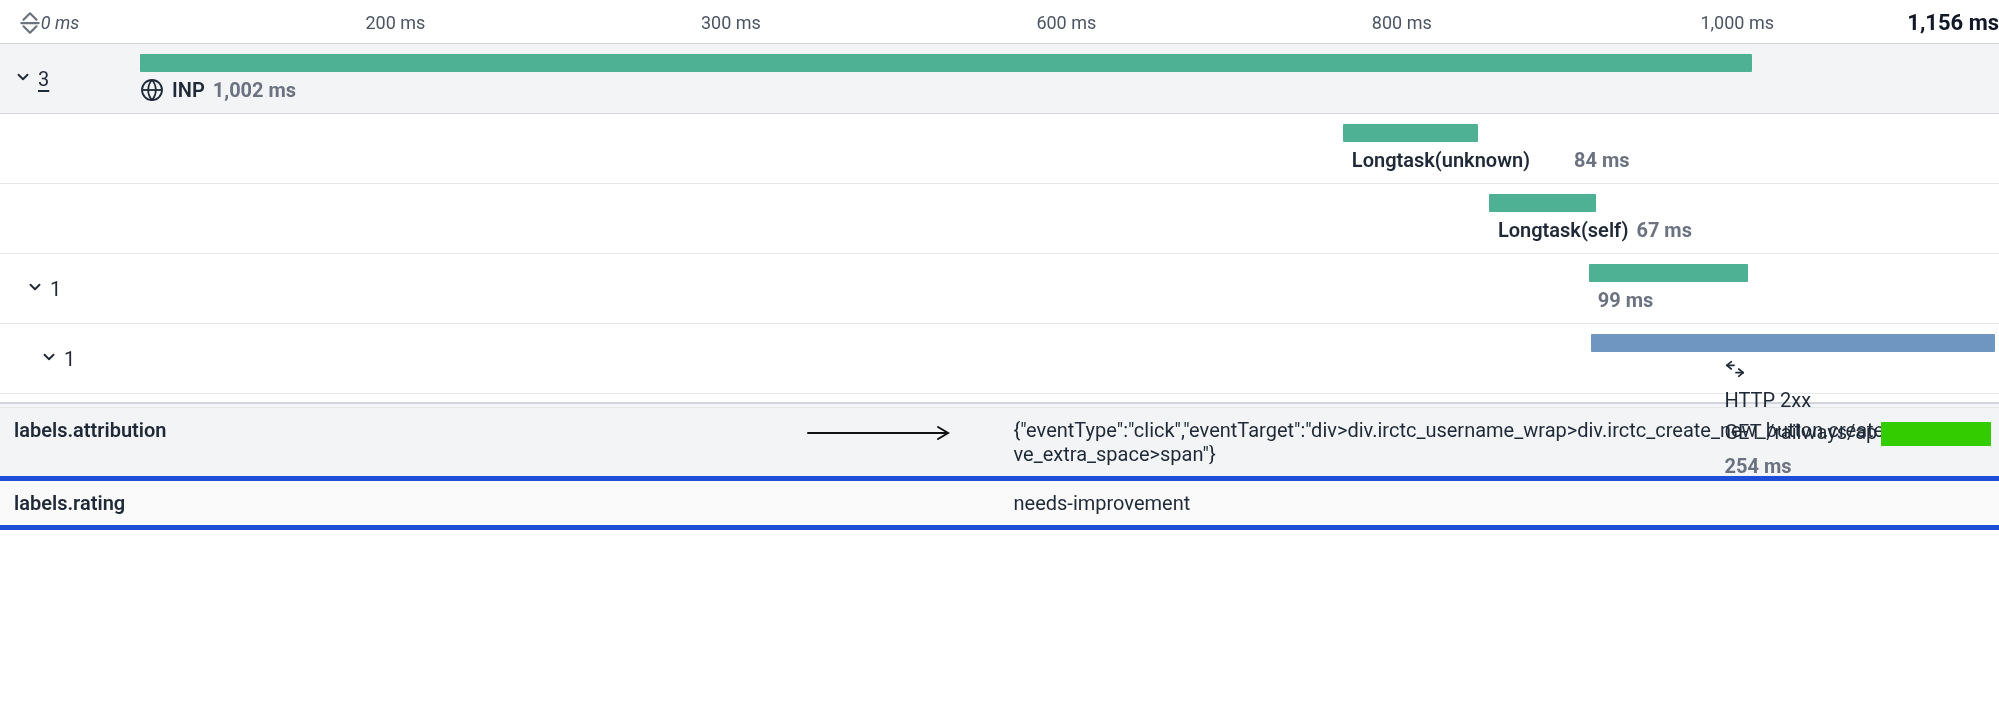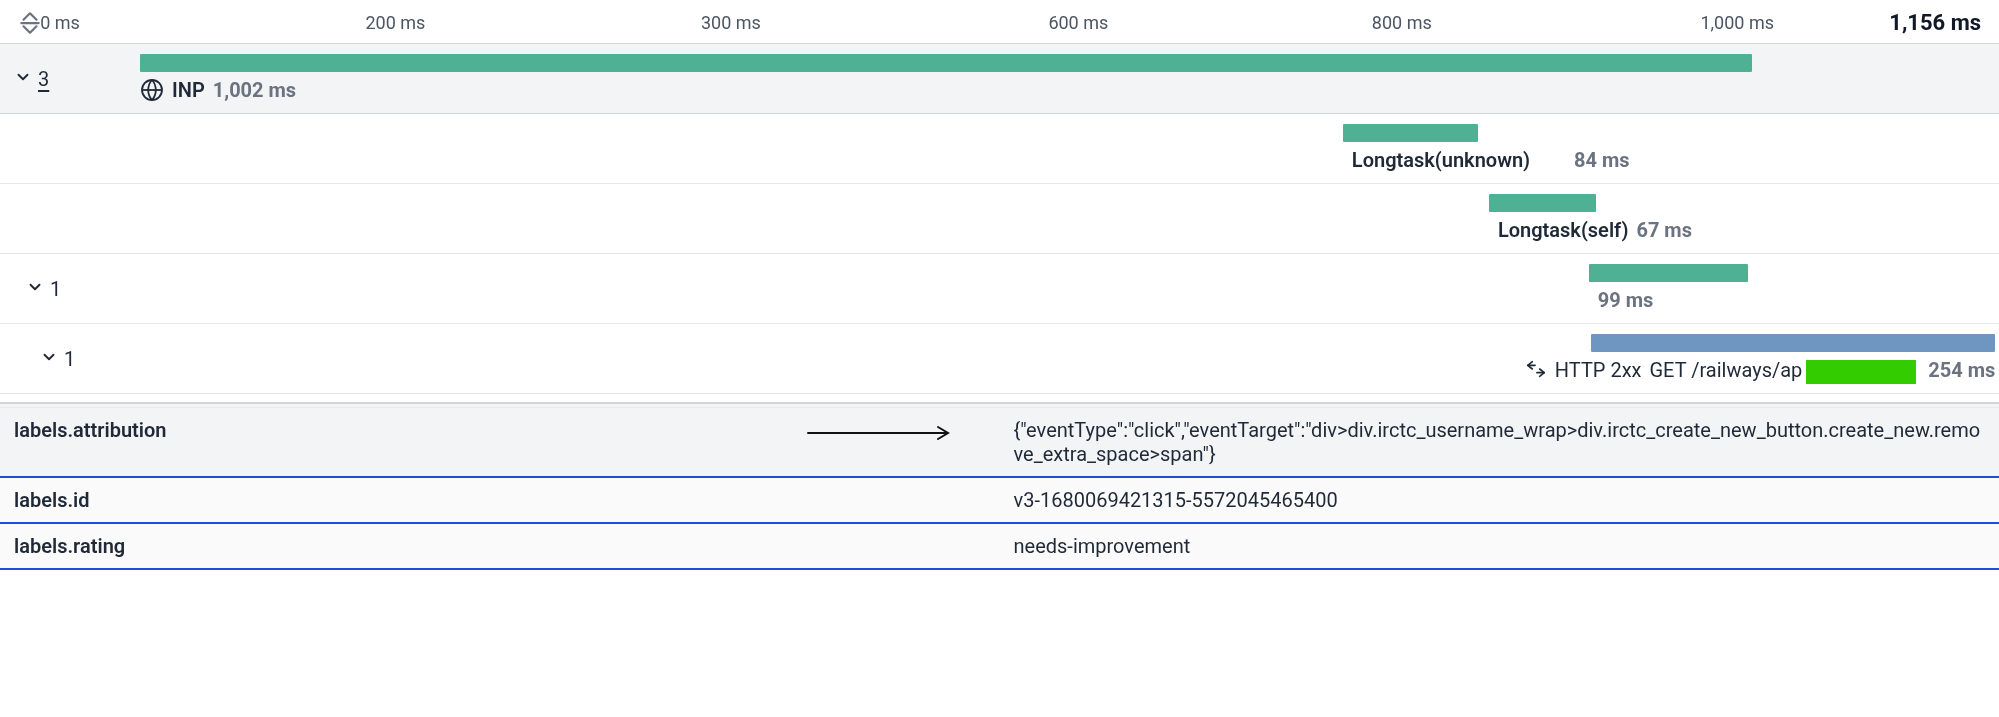--- a/index.html
+++ b/index.html
@@ -63,47 +63,47 @@
 
   .row0 { background: #f3f4f6; border-bottom: 1px solid #d1d5db; }
   .row0 .count-link { text-decoration: underline; text-underline-offset: 4px; }
 
   .globe-icon svg { display: block; }
   .http-icon svg { display: block; }
 
   
   .divider { height: 6px; background: #f3f4f6; border-top: 2px solid #d1d5db; border-bottom: 1px solid #e5e7eb; margin-top: 8px;}
   .details { width: 100%; border-collapse: collapse; font-size: 20px; }
-  .details tr { border-bottom: 2px solid #1d4ed8; background: #fafafa; }
+  .details tr { border-bottom: 5px solid #1d4ed8; background: #fafafa; }
   .details tr:first-child { background: #f3f4f6; }
   .details td { padding: 10px 14px; vertical-align: top; }
   .details td.key { width: 50%; font-weight: 600; color: #1f2937; }
   .details td.val { width: 50%; color: #1f2937; word-break: break-all; }
   .arrow-annot { position: relative; top: 4px;}
 </style>
 </head>
 <body>
 
 <div class="ruler">
   <div class="collapse-btn">
     <svg width="26" height="26" viewBox="0 0 24 24" fill="none" stroke="#6b7280" stroke-width="2" stroke-linecap="round" stroke-linejoin="round">
       <polyline points="6 10 12 4 18 10"></polyline>
       <line x1="4" y1="13" x2="20" y2="13"></line>
       <polyline points="6 16 12 22 18 16"></polyline>
     </svg>
   </div>
   <div class="tick-area" id="tick-area">
 
-  <span class="tick" style="left: 0%;">0 ms</span>
+  <span class="tick" style="left: 0%; font-style: italic;">0 ms</span>
       <span class="tick" style="left: 17.3%;">200 ms</span>
       <span class="tick" style="left: 34.6%;">300 ms</span>
-      <span class="tick" style="left: 51.9%; margin-left: 12px;">600 ms</span>
+      <span class="tick" style="left: 51.9%;">600 ms</span>
       <span class="tick" style="left: 69.2%;">800 ms</span>
       <span class="tick" style="left: 86.5%;">1,000 ms</span>
-      <span class="tick total" style="left: 100%; transform: translate(-100%, -50%); padding-right: 18px;">1,156 ms</span>
+      <span class="tick total" style="left: 100%; transform: translate(-100%, -50%); ">1,156 ms</span>
     </div>
 </div>
 
 <div class="trace">
 
   <div class="row row0">
     <div class="gutter" style="width:140px">
       <span class="chev">
         <svg width="18" height="18" viewBox="0 0 24 24" fill="none" stroke="#1f2937" stroke-width="2.5" stroke-linecap="round" stroke-linejoin="round">
             <polyline points="6 9 12 15 18 9"></polyline>
@@ -170,21 +170,21 @@
     <div class="gutter" style="width:160px; padding-left:40px">
       <span class="chev">
         <svg width="18" height="18" viewBox="0 0 24 24" fill="none" stroke="#1f2937" stroke-width="2.5" stroke-linecap="round" stroke-linejoin="round">
             <polyline points="6 9 12 15 18 9"></polyline>
           </svg>
       </span>
       <span>1</span>
     </div>
     <div class="lane">
       <div class="bar blue" id="bar-hgr" style="left: 77.8%; width: 22%;"></div>
-      <div class="label-line" id="lbl-hgr" style="right: 0.2%; left: auto;">
+      <div class="label-line" id="lbl-hgr" style="right: 0.2%; left: auto; flex-direction: column;">
         <span class="http-icon">
           <svg width="22" height="22" viewBox="0 0 24 24" fill="none" stroke="#1f2937" stroke-width="1.8" stroke-linecap="round" stroke-linejoin="round">
               <path d="M3 8l8 0"></path>
               <polyline points="8 4 3 8 8 12"></polyline>
               <path d="M21 16l-8 0"></path>
               <polyline points="16 12 21 16 16 20"></polyline>
             </svg>
         </span>
         <span>HTTP 2xx</span>
         <span class="title bold">
@@ -202,21 +202,17 @@
 <table class="details">
   <tbody id="details-body">
       <tr>
         <td class="key">labels.attribution<span class="arrow-annot" style="float: right; margin-right: 30px;"><svg width="150" height="16" viewBox="0 0 150 16" fill="none" stroke="#111" stroke-width="2" stroke-linecap="round">
               <line x1="2" y1="8" x2="140" y2="8"></line>
               <polyline points="132 2 142 8 132 14"></polyline>
             </svg></span></td>
         <td class="val">{"eventType":"click","eventTarget":"div&gt;div.irctc_username_wrap&gt;div.irctc_create_new_button.create_new.remove_extra_space&gt;span"}</td>
       </tr>
       <tr>
-        <td class="key">labels.id</td>
-        <td class="val">v3-1680069421315-5572045465400</td>
-      </tr>
-      <tr>
         <td class="key">labels.rating</td>
         <td class="val">needs-improvement</td>
       </tr>
     </tbody>
 </table>
 
 </body></html>

